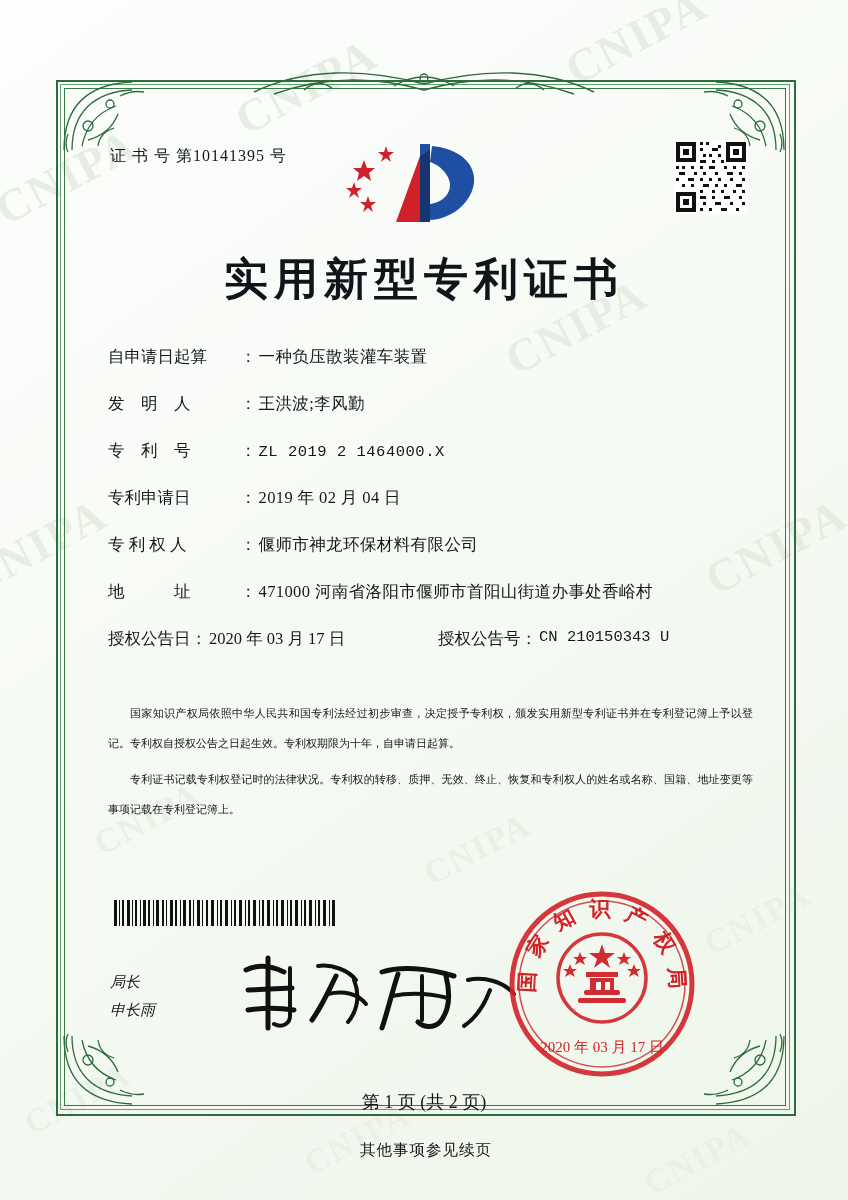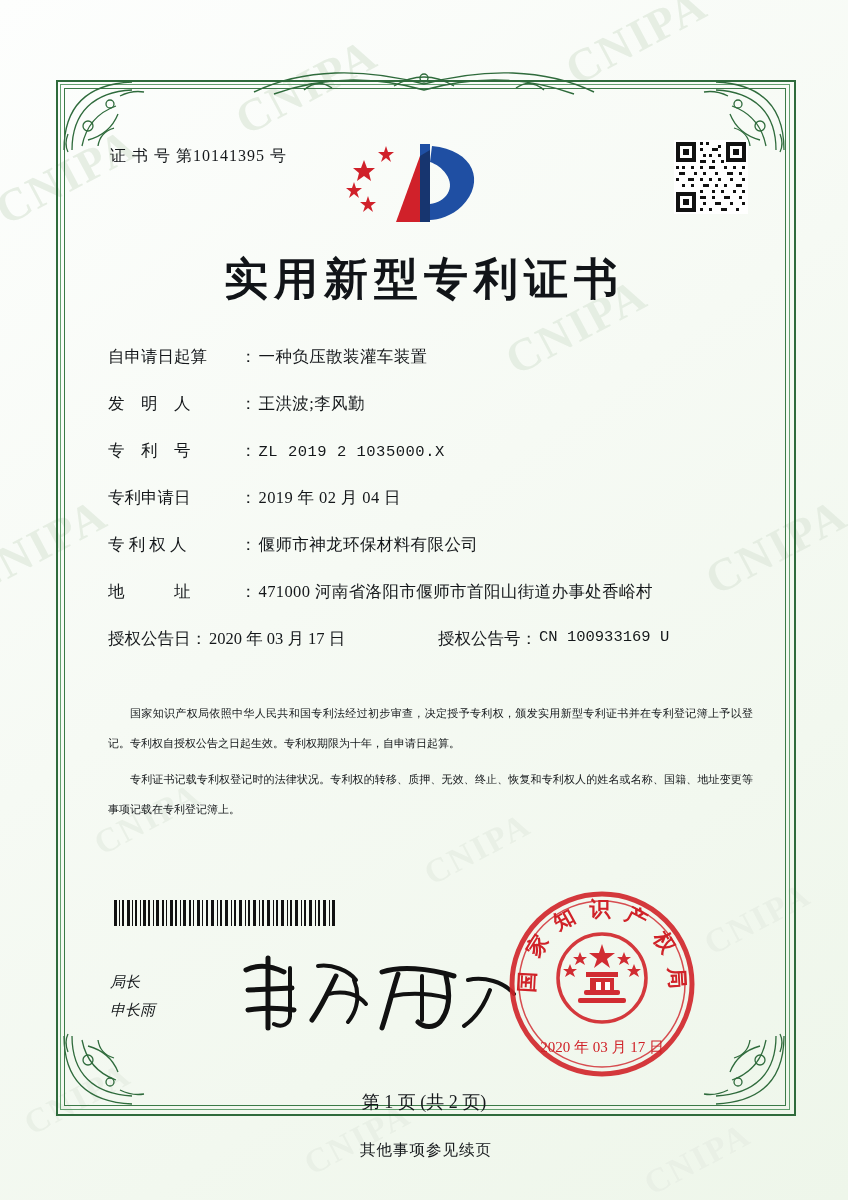--- a/index.html
+++ b/index.html
@@ -463,21 +463,21 @@
 
       <div class="field">
         <span class="lbl">发　明　人</span>
         <span class="colon">：</span>
         <span class="val">王洪波;李风勤</span>
       </div>
 
       <div class="field">
         <span class="lbl">专　利　号</span>
         <span class="colon">：</span>
-        <span class="val mono">ZL 2019 2 1035000.X</span>
+        <span class="val mono">ZL 2019 2 1464000.X</span>
       </div>
 
       <div class="field">
         <span class="lbl">专利申请日</span>
         <span class="colon">：</span>
         <span class="val">2019 年 02 月 04 日</span>
       </div>
 
       <div class="field">
         <span class="lbl">专 利 权 人</span>
@@ -493,21 +493,21 @@
 
       <div class="row-two">
         <span class="cell-a">
           <span class="lbl2">授权公告日</span>
           <span class="colon">：</span>
           <span class="val2">2020 年 03 月 17 日</span>
         </span>
         <span class="cell-b">
           <span class="lbl2">授权公告号</span>
           <span class="colon">：</span>
-          <span class="val2 mono">CN 100933169 U</span>
+          <span class="val2 mono">CN 210150343 U</span>
         </span>
       </div>
 
     </div>
 
     <div class="paras">
       <p>国家知识产权局依照中华人民共和国专利法经过初步审查，决定授予专利权，颁发实用新型专利证书并在专利登记簿上予以登记。专利权自授权公告之日起生效。专利权期限为十年，自申请日起算。</p>
       <p>专利证书记载专利权登记时的法律状况。专利权的转移、质押、无效、终止、恢复和专利权人的姓名或名称、国籍、地址变更等事项记载在专利登记簿上。</p>
     </div>
 

